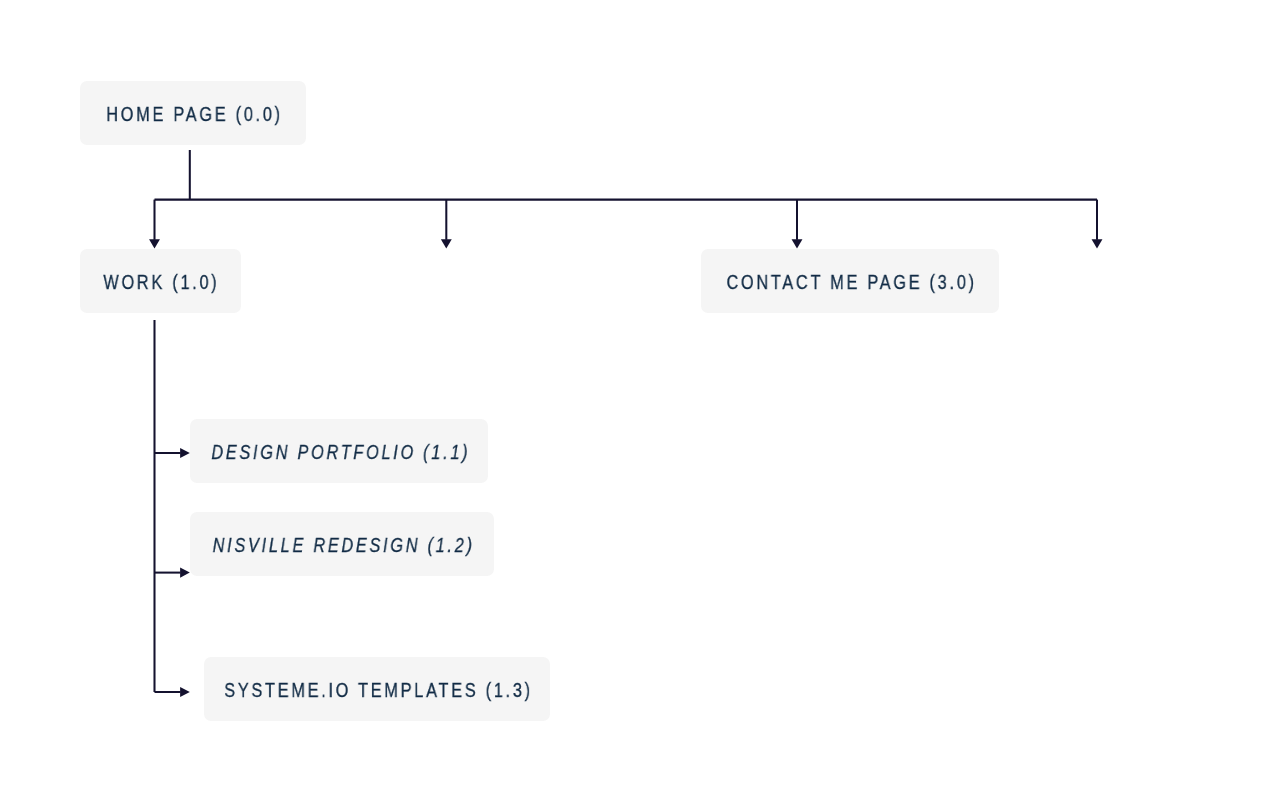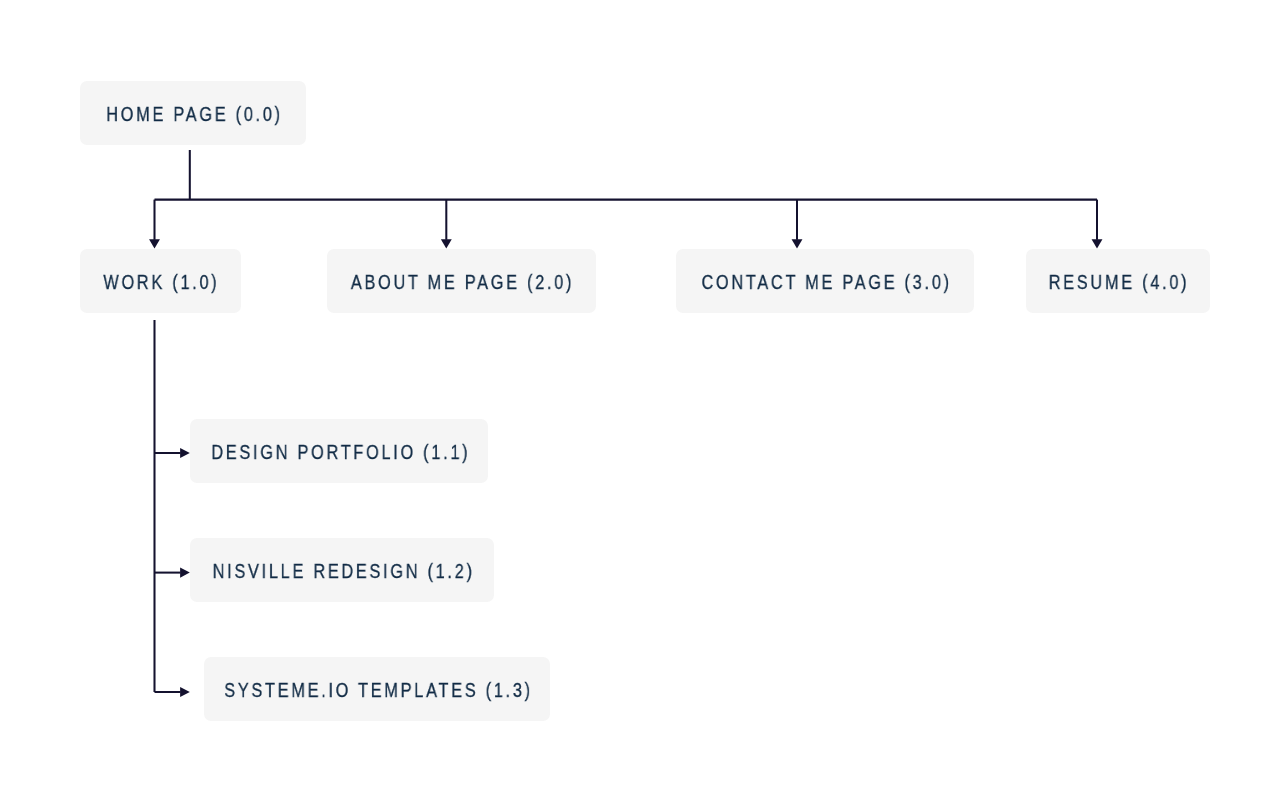--- a/index.html
+++ b/index.html
@@ -39,24 +39,24 @@
     display:inline-block;
     transform:scaleX(0.836);
     will-change:transform;
     -webkit-text-stroke:0.28px #112b45;
   }
 
   
   #node-home     { left:80px;   top:81px;  width:226px; height:64px; }
   #node-work     { left:80px;   top:249px; width:161px; height:64px;justify-content:center; }
   #node-about    { left:327px;  top:249px; width:269px; height:64px; }
-  #node-contact  { left:676px;  top:249px; width:298px; height:64px; }
+  #node-contact  { left:701px;  top:249px; width:298px; height:64px; }
   #node-resume   { left:1026px; top:249px; width:184px; height:64px; }
-  #node-design   { left:190px;  top:419px; width:298px; height:63.5px; }
-  #node-nisville { left:190px;  top:538px; width:304px; height:63.5px; }
+  #node-design   { left:190px;  top:419px; width:298px; height:63.5px;font-style:italic; }
+  #node-nisville { left:190px;  top:512px; width:304px; height:63.5px;font-style:italic; }
   #node-systeme  { left:204px;  top:657px; width:346px; height:63.5px; }
 </style>
 </head>
 <body>
 
 <div id="canvas">
 
   <svg id="links" viewBox="0 0 1280 803">
 
     <line x1="189.8" y1="150" x2="189.8" y2="199.6"></line>
@@ -86,28 +86,22 @@
     <line x1="154.5" y1="692" x2="180.6" y2="692"></line>
     <path d="M 180.1 686.9 L 180.1 697.1 L 189.8 692 Z"></path>
   </svg>
 
   <div class="node" id="node-home">
     <span class="node-label">HOME PAGE (0.0)</span>
   </div>
   <div class="node" id="node-work">
     <span class="node-label">WORK (1.0)</span>
   </div>
-  <div class="node" id="node-about">
-    <span class="node-label">ABOUT ME PAGE (2.0)</span>
-  </div>
   <div class="node" id="node-contact">
     <span class="node-label">CONTACT ME PAGE (3.0)</span>
-  </div>
-  <div class="node" id="node-resume">
-    <span class="node-label">RESUME (4.0)</span>
   </div>
   <div class="node" id="node-design">
     <span class="node-label">DESIGN PORTFOLIO (1.1)</span>
   </div>
   <div class="node" id="node-nisville">
     <span class="node-label">NISVILLE REDESIGN (1.2)</span>
   </div>
   <div class="node" id="node-systeme">
     <span class="node-label">SYSTEME.IO TEMPLATES (1.3)</span>
   </div>

